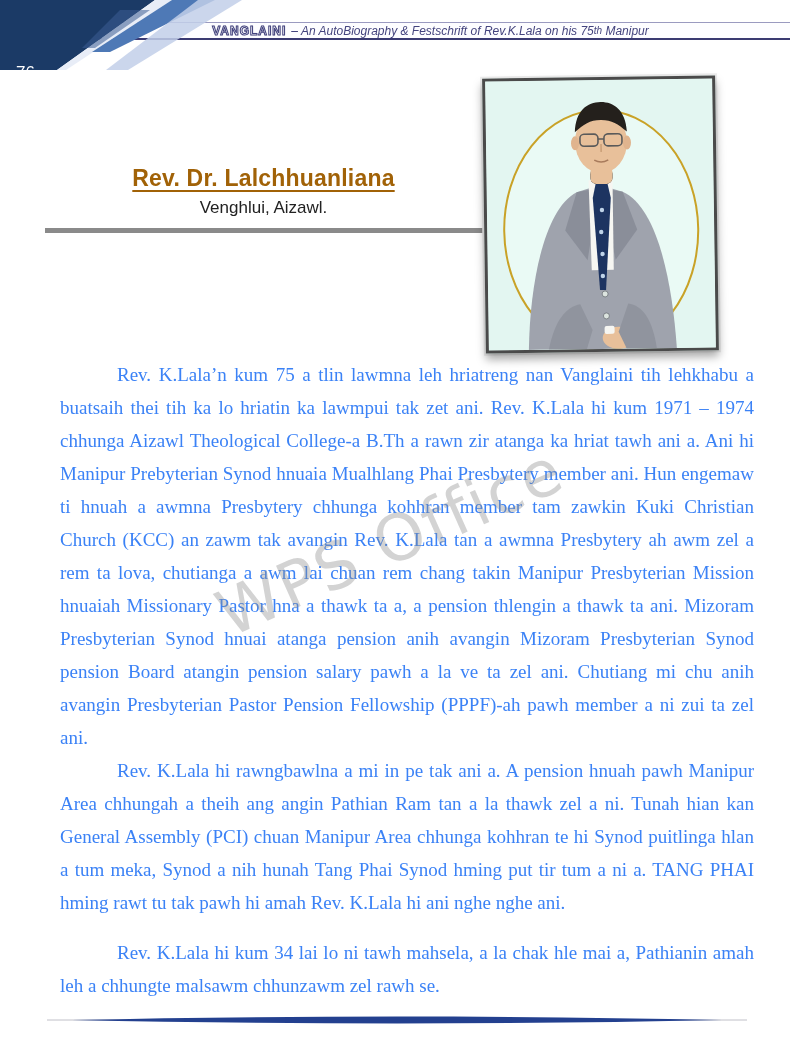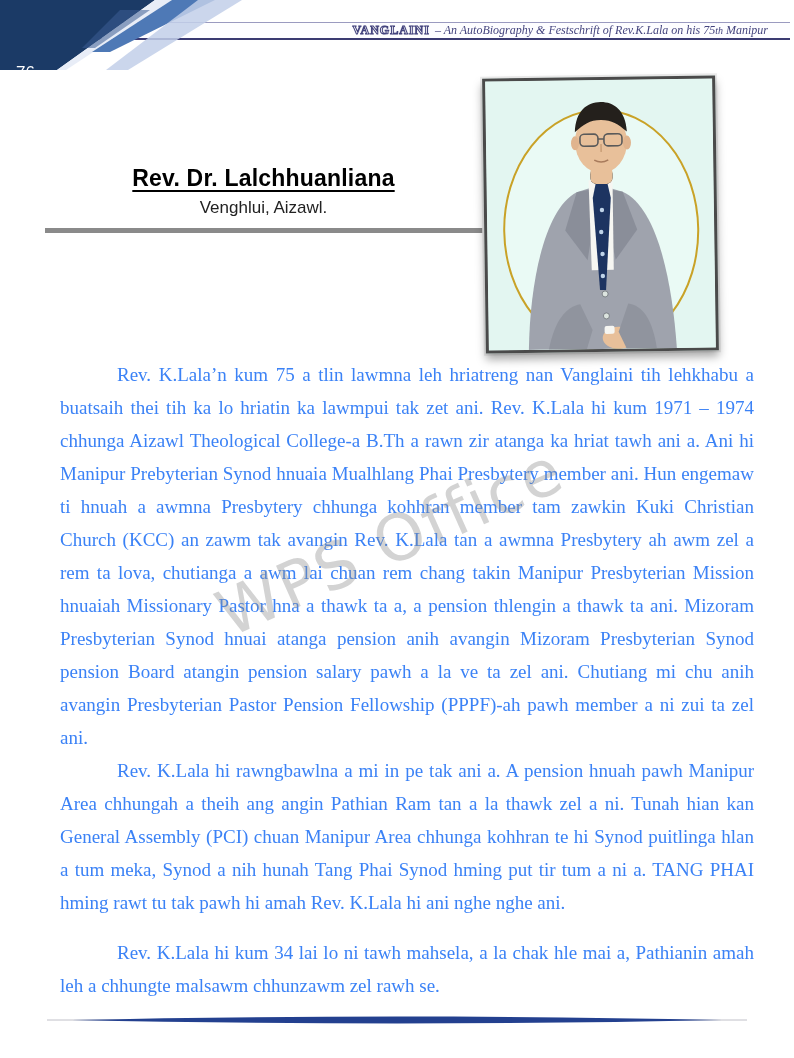--- a/index.html
+++ b/index.html
@@ -17,37 +17,37 @@
     position:absolute; left:16px; top:20px; z-index:4;
     color:#ffffff; font-size:17px; font-family:"Liberation Sans", sans-serif;margin-top:43px;
   }
 
   
   .strip {
     position:absolute; left:93px; right:4px; top:22px; height:18px; z-index:2;
     background:#FDFDFF;
     border-top:1px solid #9A9AC0;
     border-bottom:2px solid #3A3A72;
-    display:flex; align-items:center; justify-content:flex-end;
+    display:flex; align-items:center; justify-content:center;
     padding-right:22px;
-    font-family:Liberation Serif, serif;
+    font-family:Liberation Sans, sans-serif;
     font-size:12px; font-style:italic; color:#44447E; white-space:pre;
   }
   .strip .brand {
     font-style:normal; font-weight:bold; letter-spacing:1px;
     color:#ffffff; -webkit-text-stroke:1px #44447E;
     text-shadow:0 0 1px #44447E;
     margin-right:5px;
   }
   .strip .sup { font-size:10px; vertical-align:super; }
 
   
   .title-block { position:absolute; left:45px; top:165px; width:437px; text-align:center; z-index:1; }
   .title {
-    font-size:23px; font-weight:bold; color:#000000;
+    font-size:23px; font-weight:bold; color:#a16207;
     text-decoration:underline; text-decoration-thickness:2px; text-underline-offset:4px;
     letter-spacing:0.2px;
     text-align:center;
   }
   .subtitle { margin-top:6px; font-size:17px; color:#222; }
 
   .rule { position:absolute; left:45px; top:228px; width:442px; height:5px; background:#8A8A8A; z-index:1; }
 
   
   .photo {

